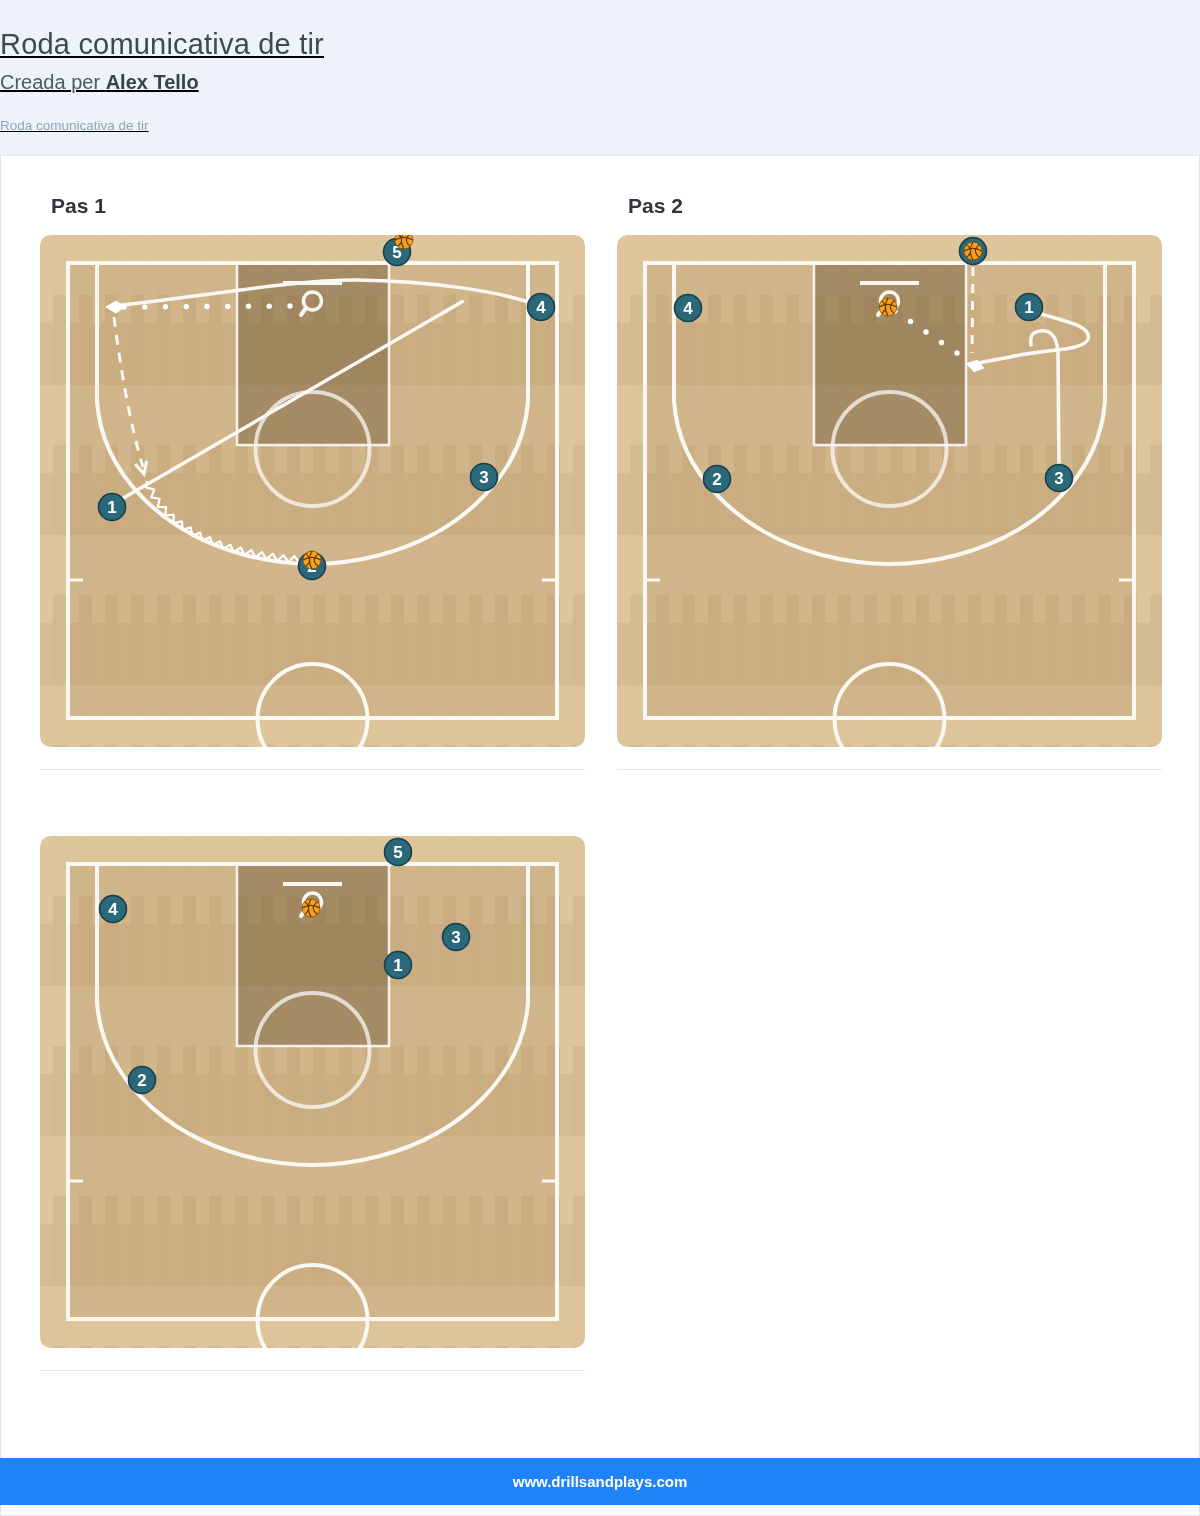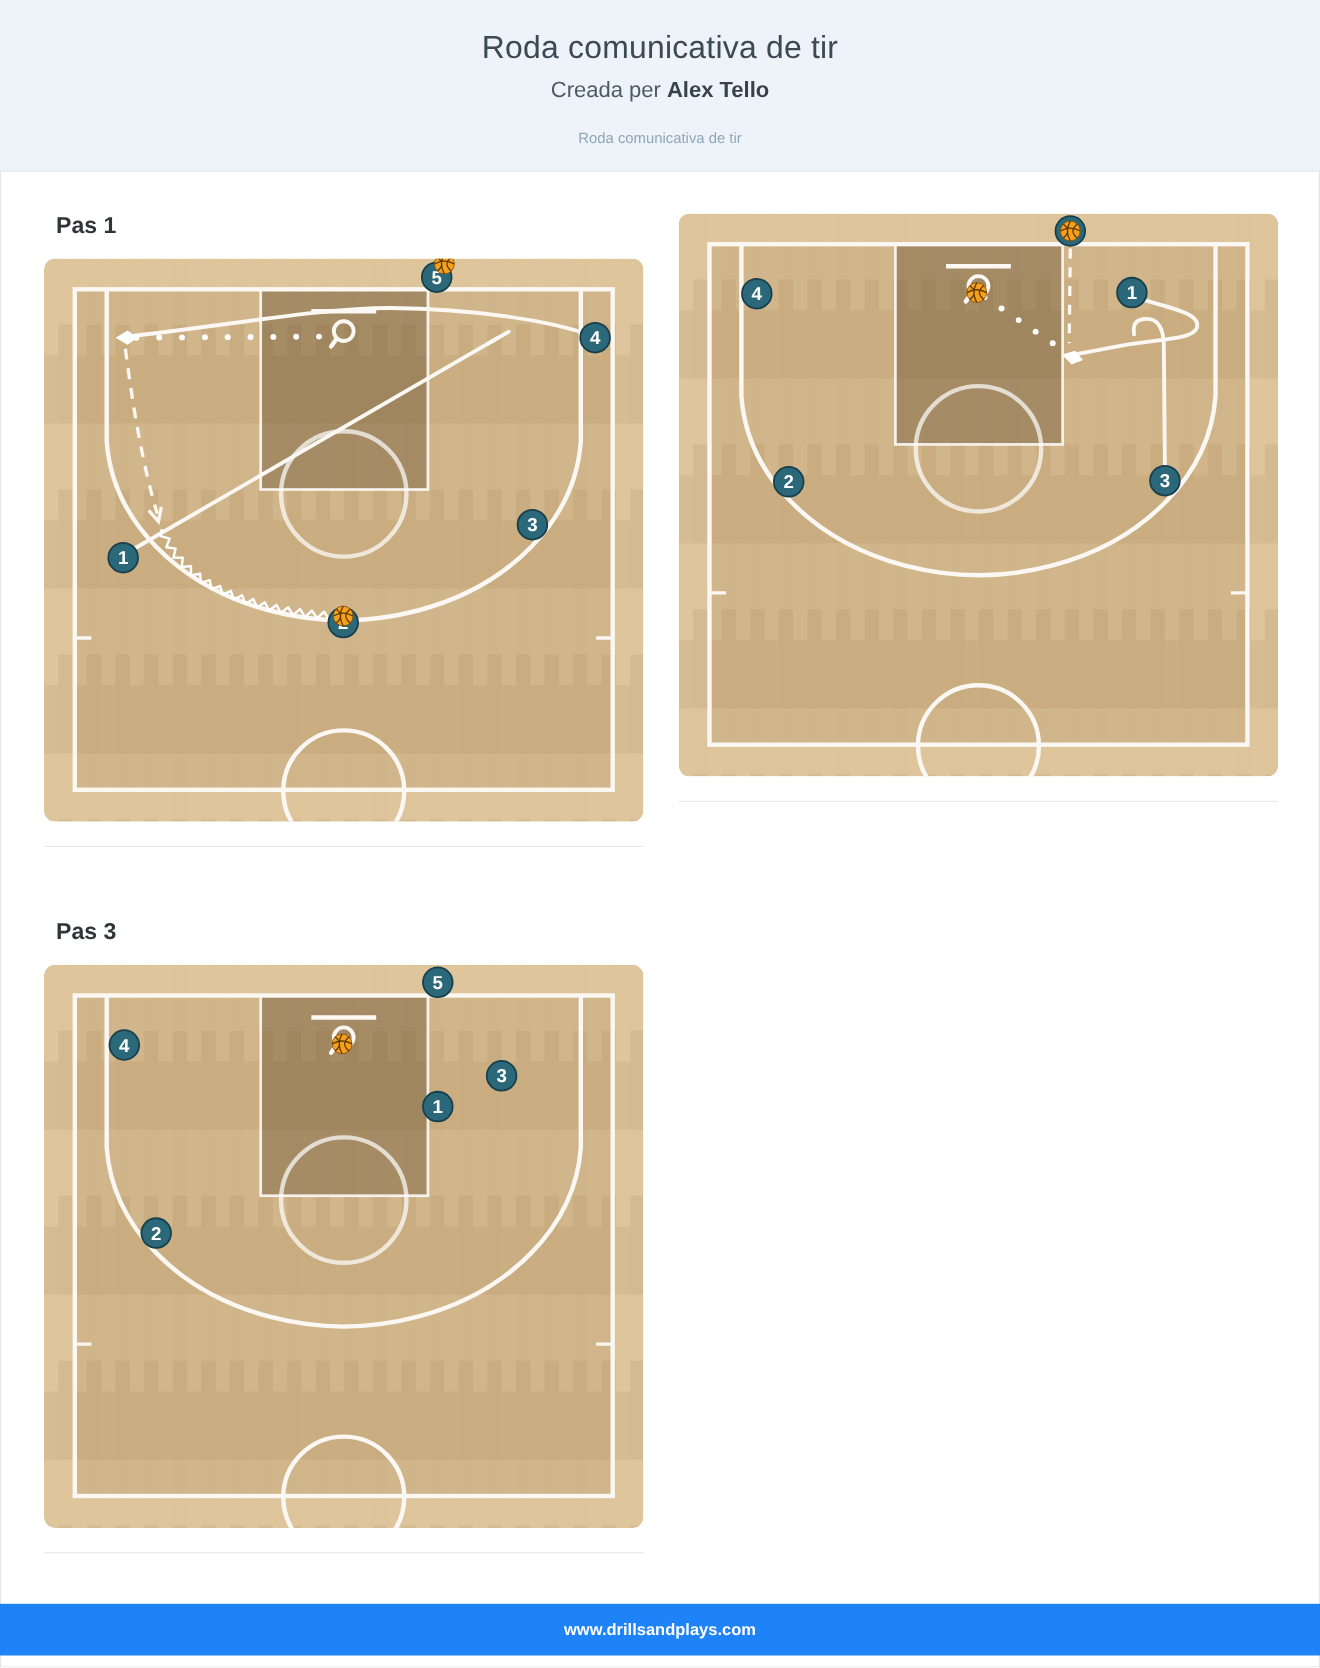--- a/index.html
+++ b/index.html
@@ -1,19 +1,19 @@
 <!DOCTYPE html>
 <html><head>
 <meta charset="utf-8">
 <style>
   html,body{margin:0;padding:0;background:#fff;}
   .page{position:relative;width:1200px;height:1516px;background:#fff;
         box-shadow:inset 0 0 0 1px #e3e3e3;overflow:hidden;
         font-family:"Liberation Sans","DejaVu Sans",sans-serif;}
-  header.hero{background:#edf3f9;border-bottom:1px solid #e2ebf3;height:155px;text-align:center;}
+  header.hero{background:#edf3f9;border-bottom:1px solid #e2ebf3;height:155px;text-decoration:underline;}
   .hero h1{margin:0;padding-top:28px;font-size:29px;font-weight:500;color:#3b4a54;letter-spacing:.2px;}
   .byline{margin-top:10px;font-size:20px;color:#4c5a63;}
   .byline b{color:#37424a;}
   .sublink{margin-top:24px;font-size:13.5px;color:#8fa6b9;}
   main.grid{display:grid;grid-template-columns:545px 545px;column-gap:32px;
             padding:0 40px;margin-top:38px;}
   section.step{grid-row:1;}
   section.step.row2{grid-row:2;grid-column:1;margin-top:66px;}
   .step h2{margin:0 0 17px 11px;font-size:21px;font-weight:bold;color:#30353a;}
   .panel{width:545px;height:512px;border-radius:10px;overflow:hidden;line-height:0;}
@@ -105,20 +105,21 @@
             <g>
               <circle cx="272" cy="325" r="9" fill="#f6a01e" stroke="#8a5404" stroke-width="0.8"></circle>
               <path d="M 272,316 C 268.5,322 268.5,328 272,334 M 263,325 C 269,321.5 275,321.5 281,325 M 265.6,318.6 C 271,323 271,327 265.6,331.4 M 278.4,318.6 C 273,323 273,327 278.4,331.4" fill="none" stroke="#5f3a00" stroke-width="1.2"></path>
             </g>
           </svg>
       </div>
       <hr>
     </section>
 
     <section class="step">
+      <h2>Pas 2</h2>
       <div class="panel">
         <svg id="court-1" viewBox="0 0 545 512" width="545" height="512">
             <defs>
               <pattern id="wood1" width="26" height="150" patternUnits="userSpaceOnUse">
                 <rect x="0" y="0" width="13" height="88" fill="rgba(255,255,255,0.05)"></rect>
                 <rect x="13" y="60" width="13" height="90" fill="rgba(0,0,0,0.045)"></rect>
                 <rect x="0" y="88" width="13" height="62" fill="rgba(0,0,0,0.03)"></rect>
                 <rect x="13" y="0" width="13" height="60" fill="rgba(255,255,255,0.04)"></rect>
               </pattern>
             </defs>
@@ -170,21 +171,20 @@
             <g>
               <circle cx="271" cy="72" r="9" fill="#f6a01e" stroke="#8a5404" stroke-width="0.8"></circle>
               <path d="M 271,63 C 267.5,69 267.5,75 271,81 M 262,72 C 268,68.5 274,68.5 280,72 M 264.6,65.6 C 270,70 270,74 264.6,78.4 M 277.4,65.6 C 272,70 272,74 277.4,78.4" fill="none" stroke="#5f3a00" stroke-width="1.2"></path>
             </g>
           </svg>
       </div>
       <hr>
     </section>
 
     <section class="step row2">
-      <h2>Pas 3</h2>
       <div class="panel">
         <svg id="court-2" viewBox="0 0 545 512" width="545" height="512">
             <defs>
               <pattern id="wood2" width="26" height="150" patternUnits="userSpaceOnUse">
                 <rect x="0" y="0" width="13" height="88" fill="rgba(255,255,255,0.05)"></rect>
                 <rect x="13" y="60" width="13" height="90" fill="rgba(0,0,0,0.045)"></rect>
                 <rect x="0" y="88" width="13" height="62" fill="rgba(0,0,0,0.03)"></rect>
                 <rect x="13" y="0" width="13" height="60" fill="rgba(255,255,255,0.04)"></rect>
               </pattern>
             </defs>

